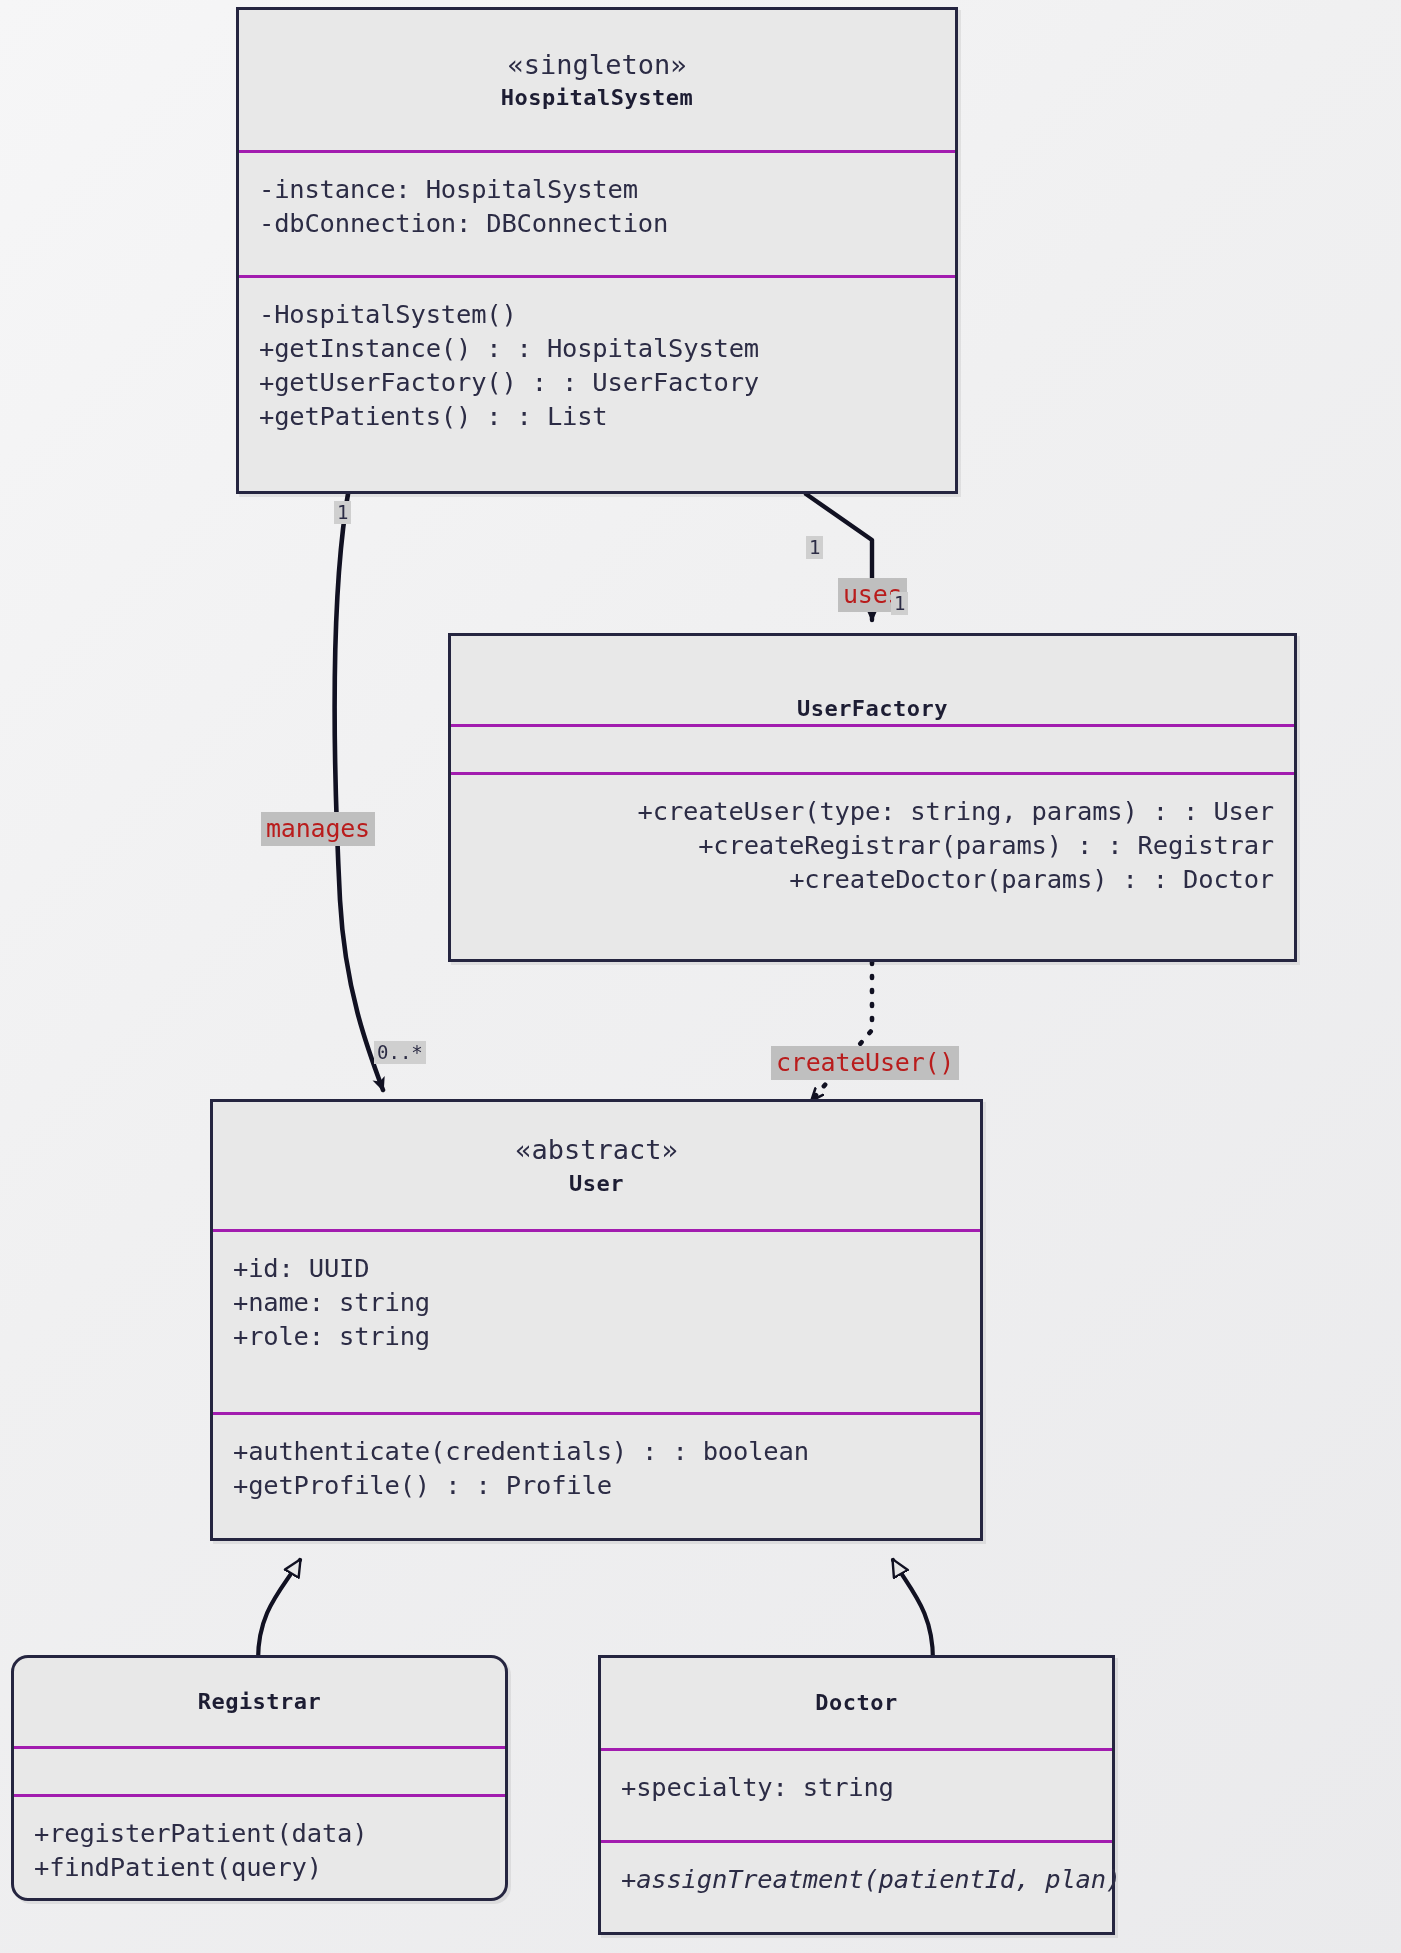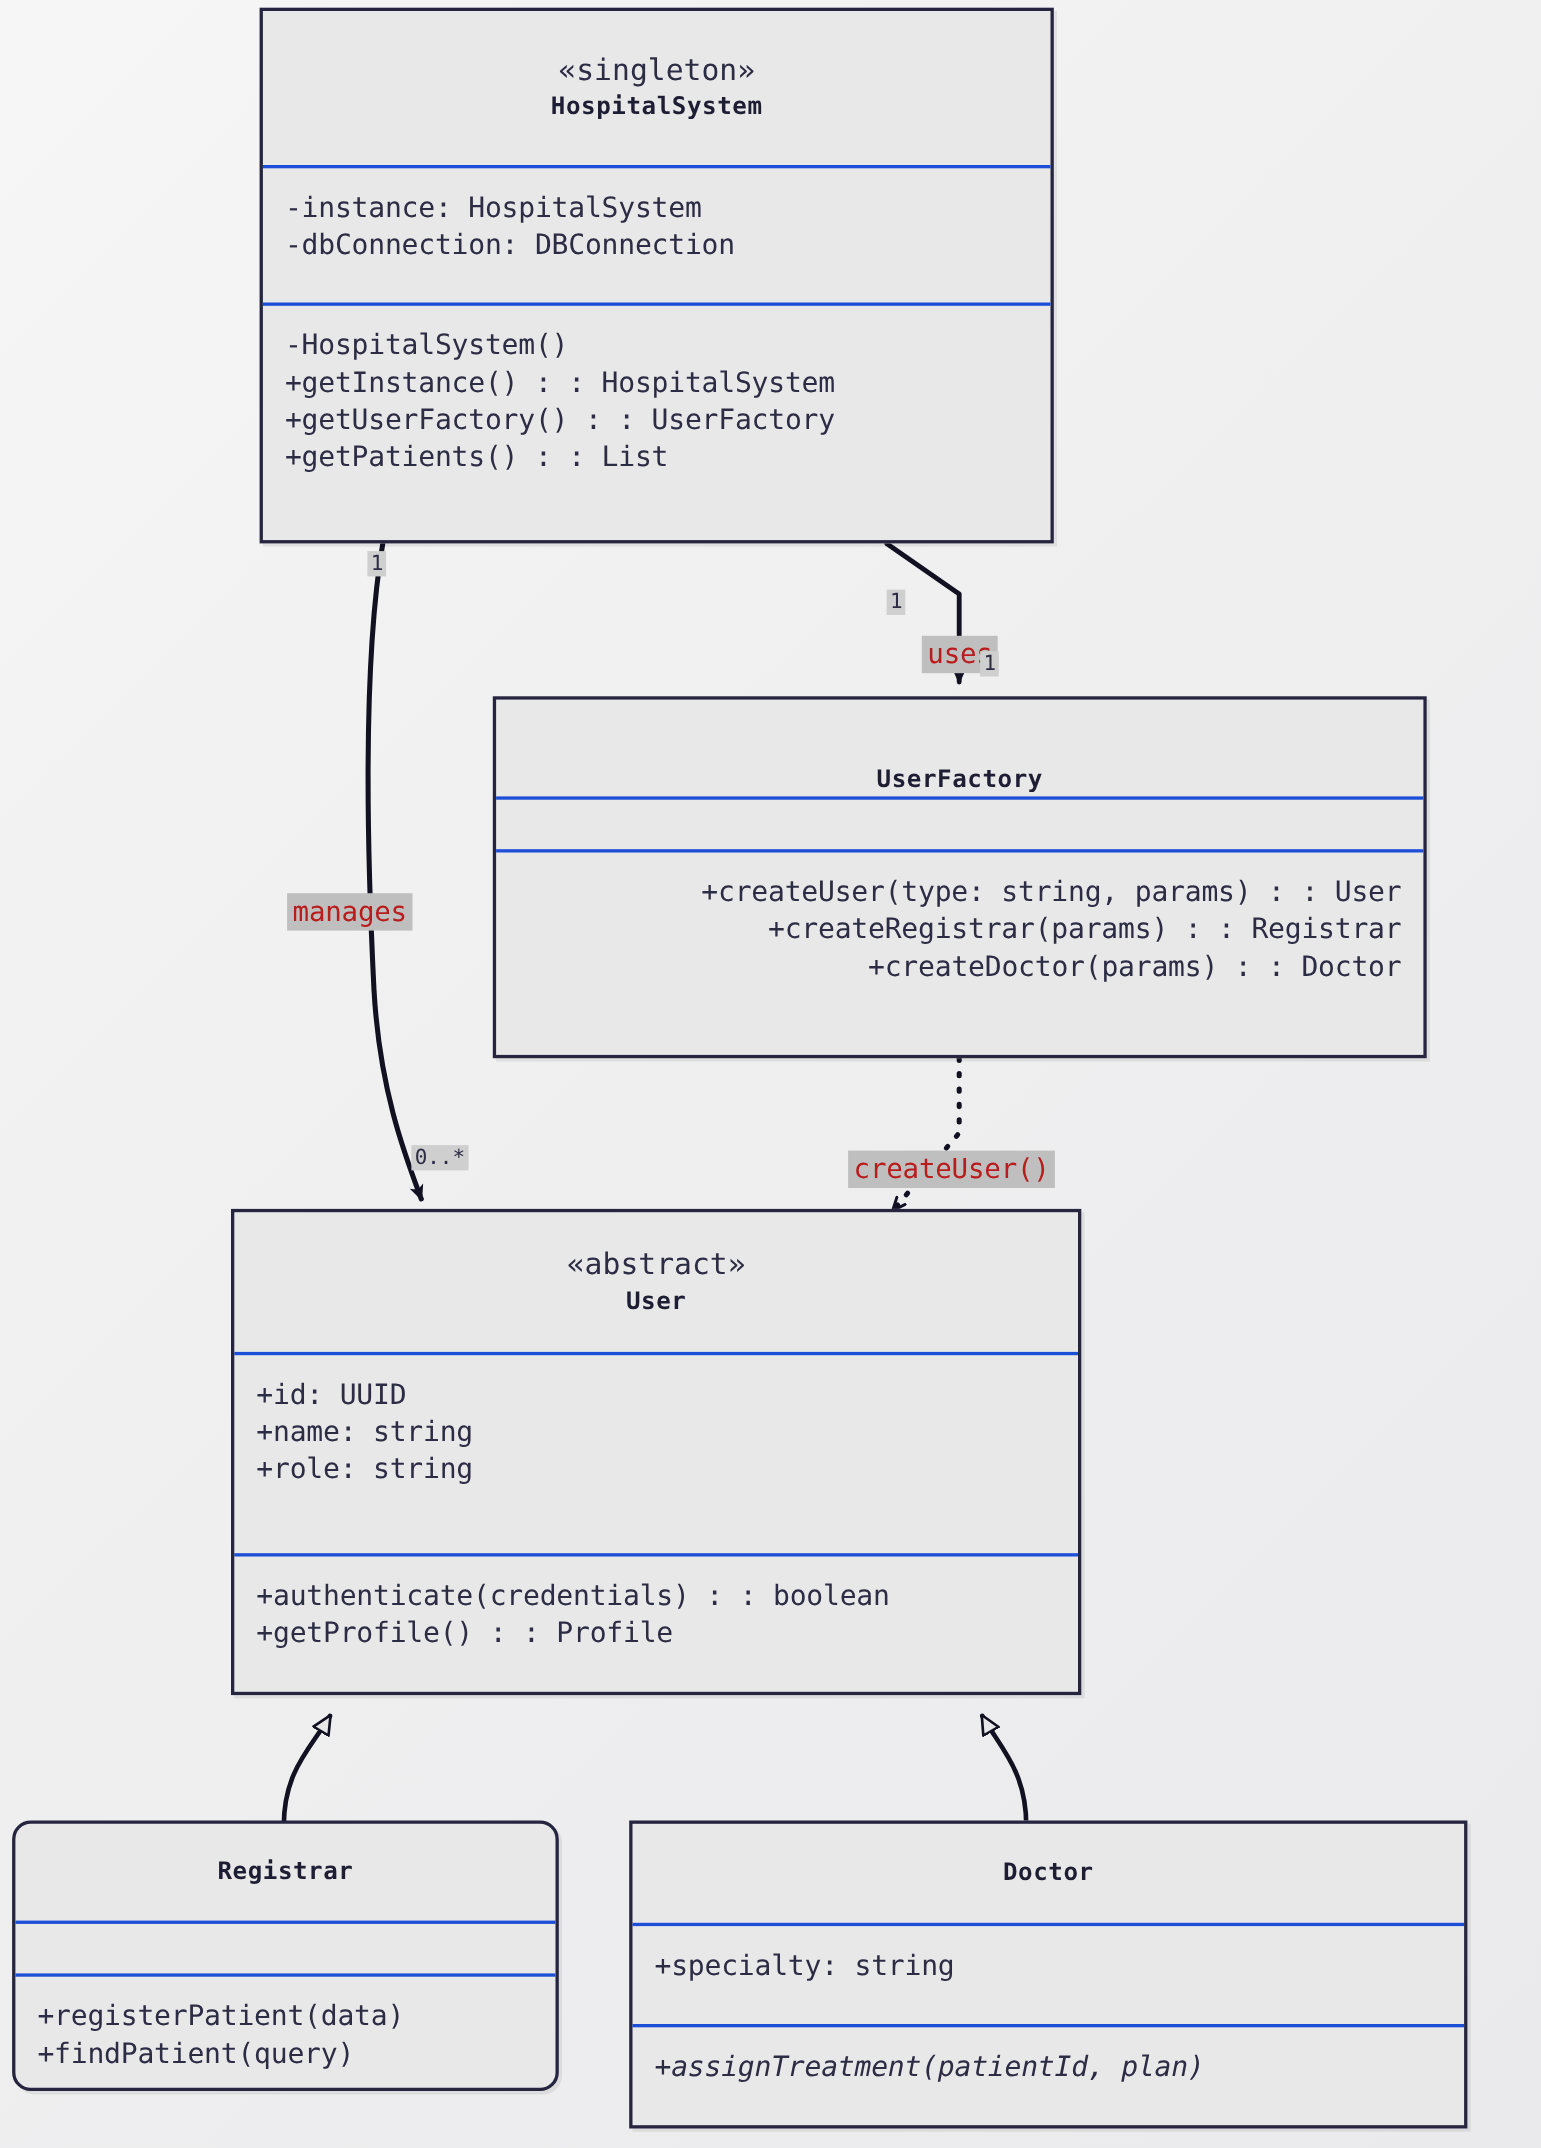--- a/index.html
+++ b/index.html
@@ -30,21 +30,21 @@
     position: absolute;
     background: #e8e8e8;
     border: 3px solid #252540;
     box-sizing: border-box;
     box-shadow: 3px 3px 0 rgba(0,0,0,0.07);
   }
   .compartment {
     box-sizing: border-box;
   }
   .compartment + .compartment {
-    border-top: 3px solid #1d4ed8;
+    border-top: 3px solid #a21caf;
   }
   .cls-title {
     text-align: center;
     color: #252540;
     display: flex;
     flex-direction: column;
     justify-content: center;
     align-items: center;
   }
   .stereotype {
@@ -170,21 +170,21 @@
     <div class="compartment cls-title" style="height:88px;">
       <div class="classname">Registrar</div>
     </div>
     <div class="compartment" style="height:48px;"></div>
     <div class="compartment member-list" style="height:141px;">
       <div class="member">+registerPatient(data)</div>
       <div class="member">+findPatient(query)</div>
     </div>
   </div>
 
-  <div class="cls-box" style="left:572px; top:1655px; width:762px; height:280px;">
+  <div class="cls-box" style="left:598px; top:1655px; width:517px; height:280px;">
     <div class="compartment cls-title" style="height:90px;">
       <div class="classname">Doctor</div>
     </div>
     <div class="compartment member-list" style="height:92px;">
       <div class="member">+specialty: string</div>
     </div>
     <div class="compartment member-list" style="height:95px;font-style:italic;">
       <div class="member">+assignTreatment(patientId, plan)</div>
     </div>
   </div>

